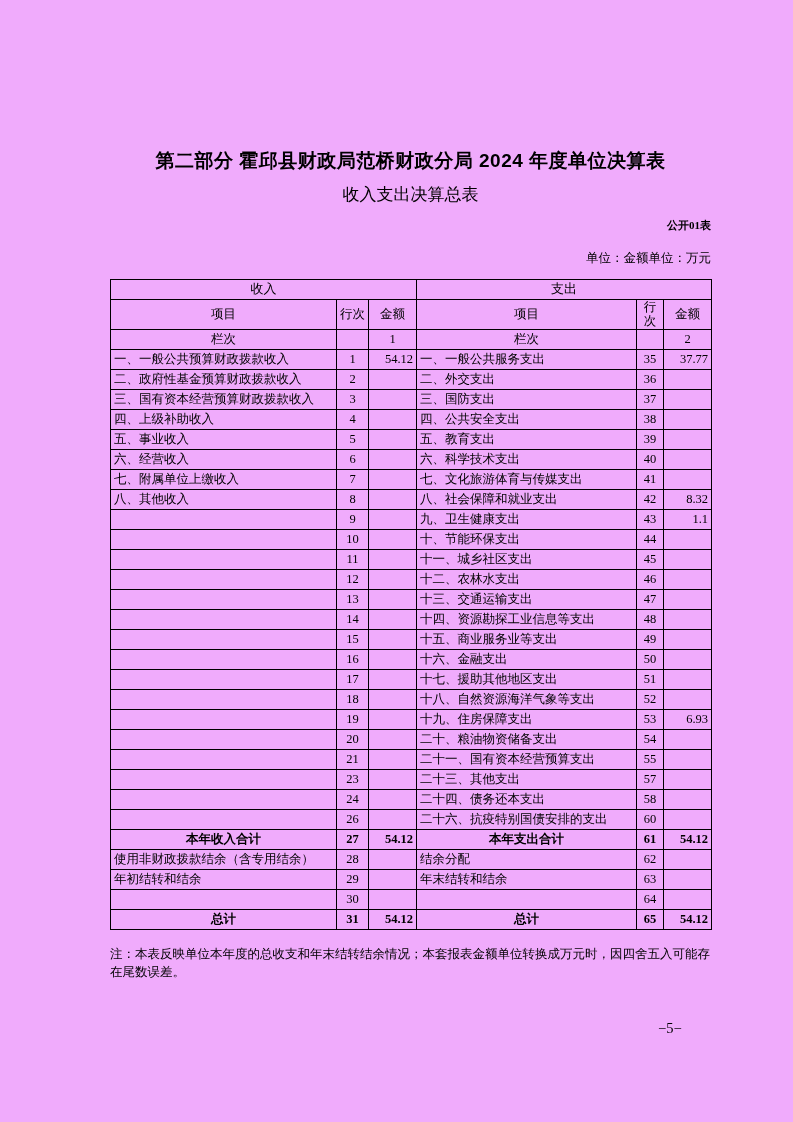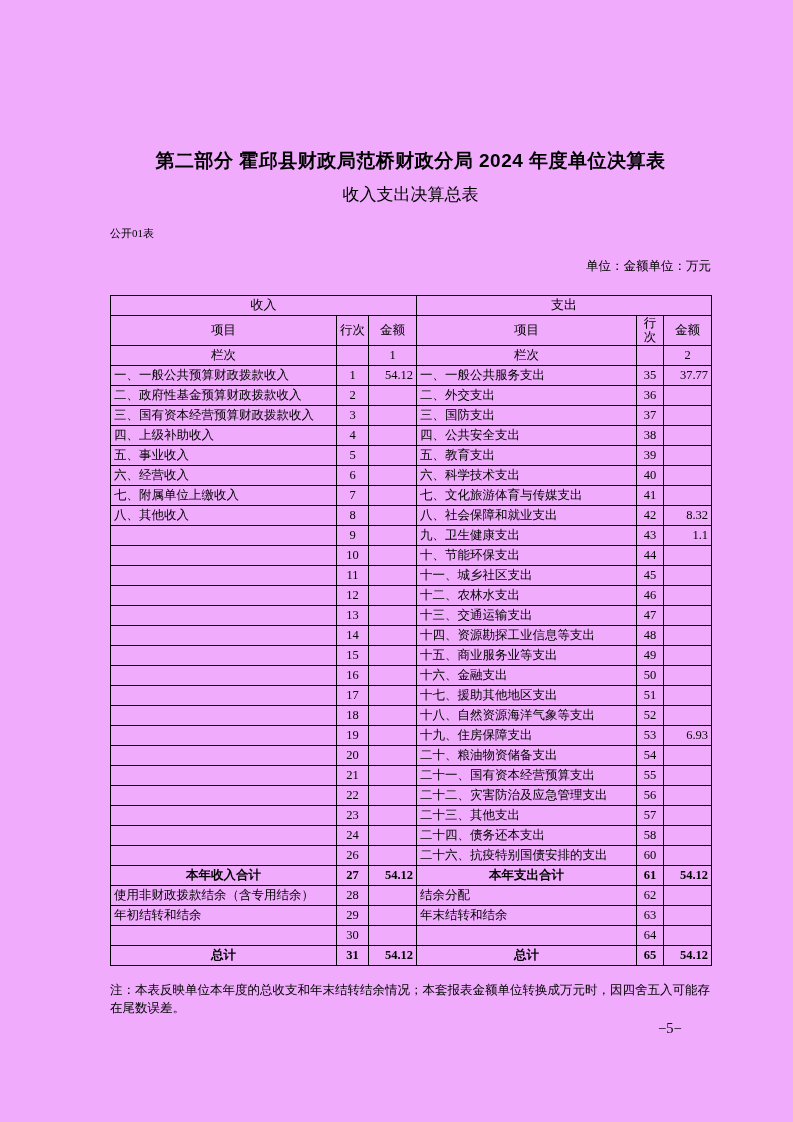--- a/index.html
+++ b/index.html
@@ -13,25 +13,25 @@
   .content { position:absolute; left:110px; top:148px; width:601px; }
   .title {
     text-align:center; font-size:19px; font-weight:bold;
     font-family:"Liberation Sans","DejaVu Sans",sans-serif;
     letter-spacing:0.5px;
   }
   .subtitle {
     text-align:center; font-size:17px; font-weight:normal; margin-top:9px;
     font-family:Liberation Mono, monospace;
   }
-  .code-line { text-align:left; font-size:11px; margin-top:20px; }
+  .code-line { text-align:right; font-size:11px; margin-top:12px;font-weight:bold; }
   .meta-line { display:flex; justify-content:flex-end; font-size:12.5px; margin-top:17px; }
   table.budget {
     width:601px; border-collapse:collapse; table-layout:fixed;
-    font-size:12.5px; margin-top:20px;
+    font-size:12.5px; margin-top:12px;
   }
   table.budget th, table.budget td {
     border:1px solid #000; height:20px; padding:0 3px;
     overflow:hidden; line-height:1.15; vertical-align:middle;
   }
   table.budget th { font-weight:normal; text-align:center; white-space:normal; }
   th.section { font-size:13px; height:21px; }
   td.item { text-align:left; white-space:nowrap; padding-left:4px; }
   td.rowno { text-align:center; white-space:nowrap; padding:0 1px; }
   td.amount { text-align:right; white-space:nowrap; padding-right:3px; }
@@ -251,28 +251,20 @@
           <tr>
             <td class="item"></td>
             <td class="rowno">21</td>
             <td class="amount"></td>
             <td class="item">二十一、国有资本经营预算支出</td>
             <td class="rowno">55</td>
             <td class="amount"></td>
           </tr>
           <tr>
             <td class="item"></td>
-            <td class="rowno">22</td>
-            <td class="amount"></td>
-            <td class="item">二十二、灾害防治及应急管理支出</td>
-            <td class="rowno">56</td>
-            <td class="amount"></td>
-          </tr>
-          <tr>
-            <td class="item"></td>
             <td class="rowno">23</td>
             <td class="amount"></td>
             <td class="item">二十三、其他支出</td>
             <td class="rowno">57</td>
             <td class="amount"></td>
           </tr>
           <tr>
             <td class="item"></td>
             <td class="rowno">24</td>
             <td class="amount"></td>

